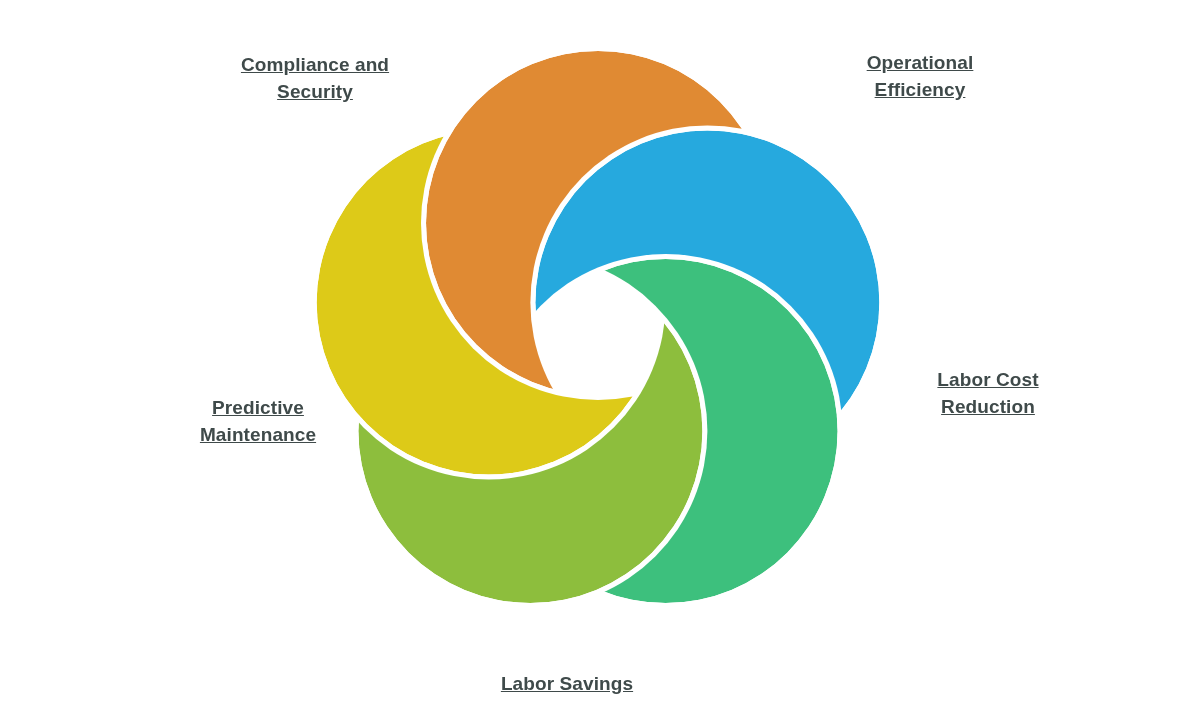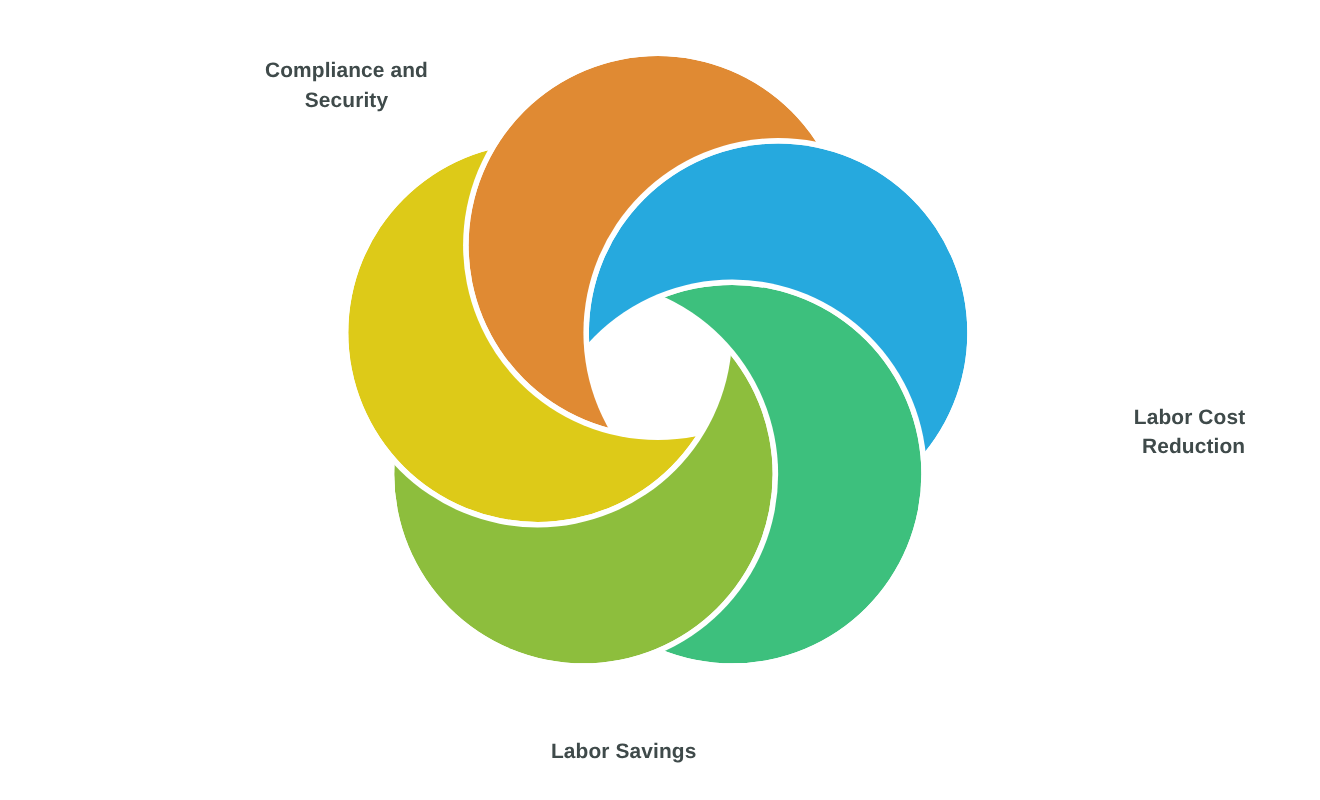--- a/index.html
+++ b/index.html
@@ -30,40 +30,40 @@
     position: absolute;
     color: #3f4a4a;
     font-family: "Liberation Sans", sans-serif;
     font-size: 19px;
     font-weight: bold;
     line-height: 1.42;
     letter-spacing: 0.1px;
     white-space: pre-line;
     margin: 0;
   }
-  .label-center { text-align: center; }
+  .label-center { text-align: center; text-decoration: underline; }
 
   
   #label-compliance-and-security {
     left: 195px;
     top: 52px;
     width: 240px;
     text-align: center;
   }
   #label-operational-efficiency {
     left: 818px;
     top: 50px;
     width: 204px;
     text-align: center;
   }
   #label-labor-cost-reduction {
-    left: 942px;
+    left: 893px;
     top: 367px;
     width: 190px;
-    text-align: right;
+    text-align: center;
   }
   #label-predictive-maintenance {
     left: 152px;
     top: 395px;
     width: 212px;
     text-align: center;
   }
   #label-fuel-savings {
     left: 465px;
     top: 671px;
@@ -120,20 +120,24 @@
         </g>
         <g>
           <circle cx="488.63" cy="302.46" r="172" fill="#ddca18" mask="url(#mask-predictive-maintenance)"></circle>
         </g>
       </g>
   </svg>
 
   <div class="petal-label label-center" id="label-compliance-and-security">Compliance and
 Security</div>
 
+  <div class="petal-label label-center" id="label-operational-efficiency">Operational
+Efficiency</div>
 
   <div class="petal-label label-center" id="label-labor-cost-reduction">Labor Cost
 Reduction</div>
 
   <div class="petal-label label-center" id="label-fuel-savings">Labor Savings</div>
 
+  <div class="petal-label label-center" id="label-predictive-maintenance">Predictive
+Maintenance</div>
 
 </div>
 
 </body></html>

